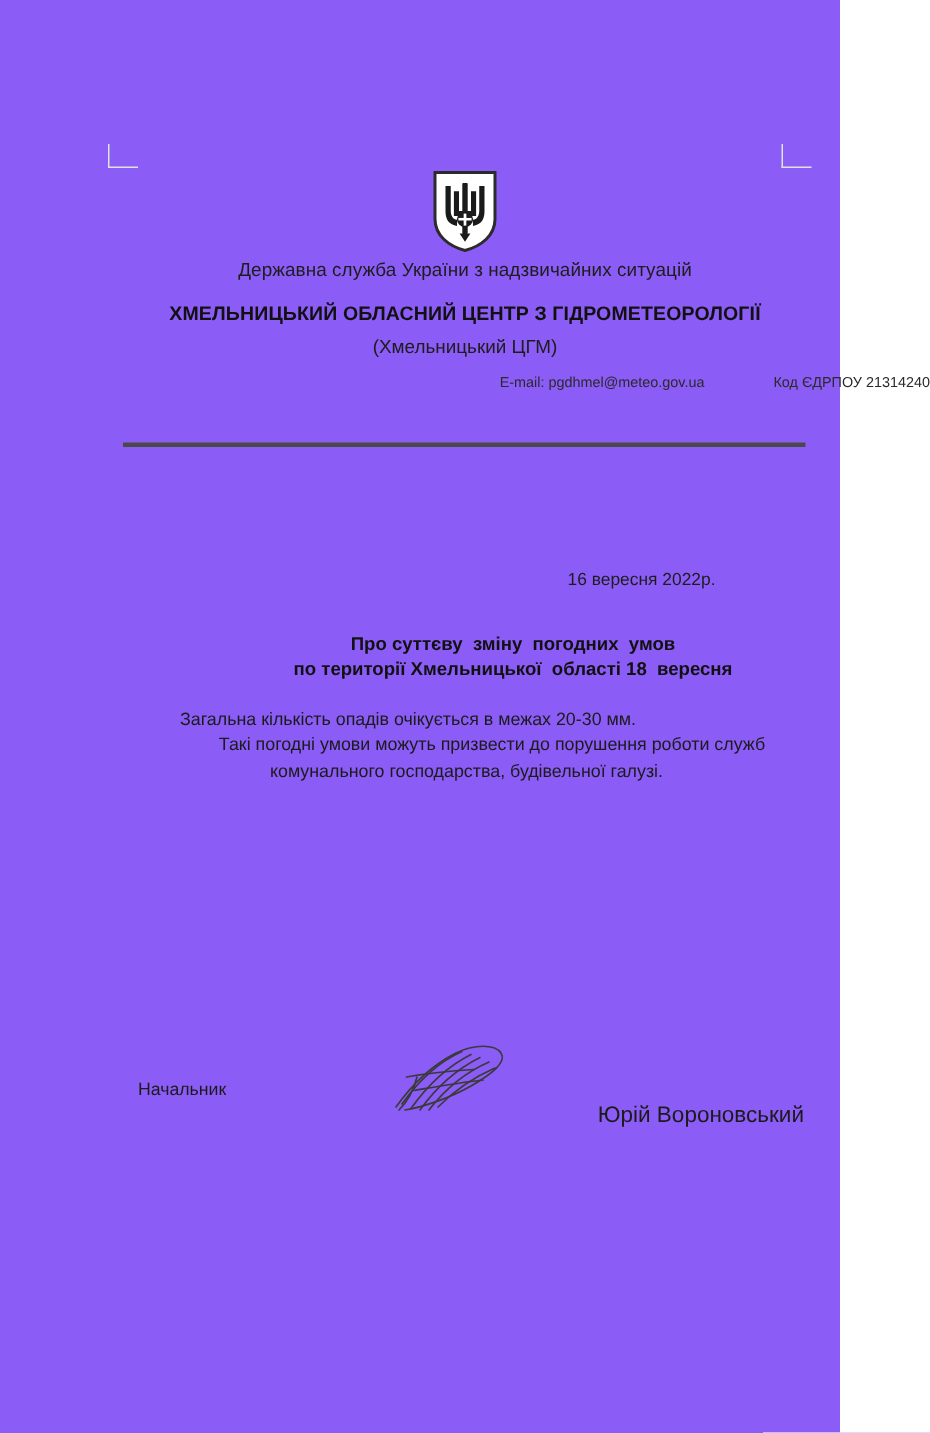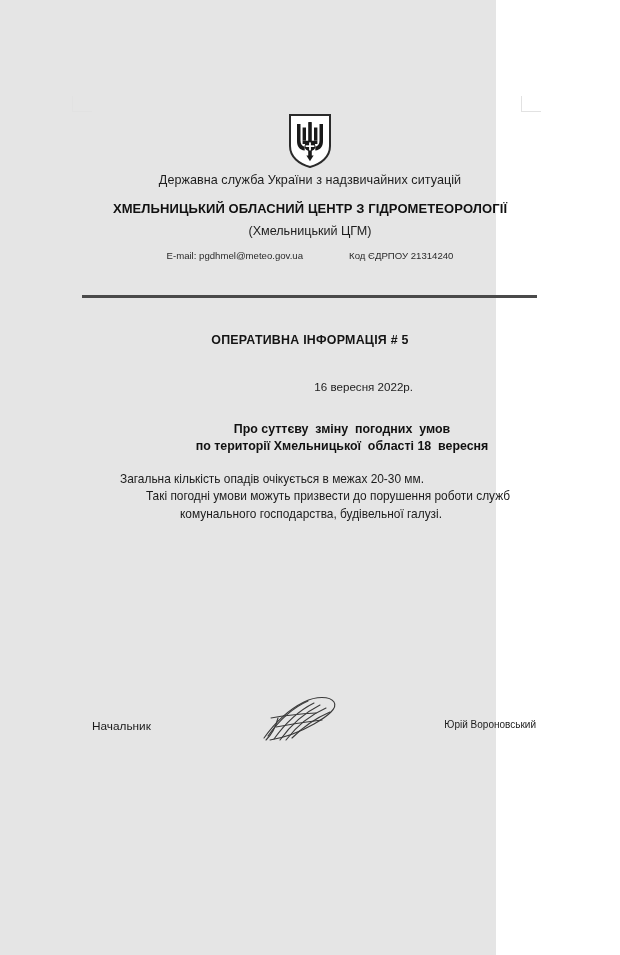--- a/index.html
+++ b/index.html
@@ -12,23 +12,23 @@
     width: 620px;
     height: 955px;
     position: relative;
     font-family: "Liberation Sans", "DejaVu Sans", sans-serif;
     color: #1b1b1b;
     overflow: hidden;
   }
 
   .page {
     position: relative;
-    width: 496px;
+    width: 560px;
     height: 955px;
-    background: #e5e5e5;
+    background: #8b5cf6;
   }
 
   
   .crop-mark {
     position: absolute;
     width: 19px;
     height: 15px;
     pointer-events: none;
   }
   .crop-mark.left {
@@ -86,20 +86,21 @@
   .addr-line {
     font-size: 9.6px;
     color: #2a2a2a;
     margin: 0 0 7px 0;
     letter-spacing: 0.02px;
   }
   .contact-row {
     font-size: 9.6px;
     color: #2a2a2a;
     margin: 0;
+    text-align: right;
   }
   .contact-row .email {
     margin-right: 46px;
   }
 
   
   .divider {
     position: absolute;
     left: 82px;
     top: 295px;
@@ -173,22 +174,22 @@
   .sig-role {
     position: absolute;
     left: 6px;
     top: 3px;
     font-size: 11.8px;
     color: #1b1b1b;
   }
   .sig-name {
     position: absolute;
     right: 0;
-    top: 3px;
-    font-size: 10px;
+    top: 19px;
+    font-size: 15px;
     color: #1b1b1b;
   }
   .sig-mark {
     position: absolute;
     left: 172px;
     top: -22px;
     width: 90px;
     height: 50px;
   }
 </style>
@@ -224,21 +225,20 @@
     <p class="agency-line">Державна служба України з надзвичайних ситуацій</p>
     <p class="org-line">ХМЕЛЬНИЦЬКИЙ ОБЛАСНИЙ ЦЕНТР З ГІДРОМЕТЕОРОЛОГІЇ</p>
     <p class="org-sub">(Хмельницький ЦГМ)</p>
     <p class="contact-row">
       <span class="email">E-mail: pgdhmel@meteo.gov.ua</span><span class="edrpou">Код ЄДРПОУ 21314240</span>
     </p>
   </div>
 
   <div class="divider"></div>
 
-  <div class="doc-title">ОПЕРАТИВНА  ІНФОРМАЦІЯ # 5</div>
 
   <div class="doc-date">16 вересня 2022р.</div>
 
   <div class="subject">
     <div>Про суттєву  зміну  погодних  умов</div>
     <div>по території Хмельницької  області 18  вересня</div>
   </div>
 
   <div class="body-copy">
     <p>Загальна кількість опадів очікується  в межах 20-30 мм.</p>

